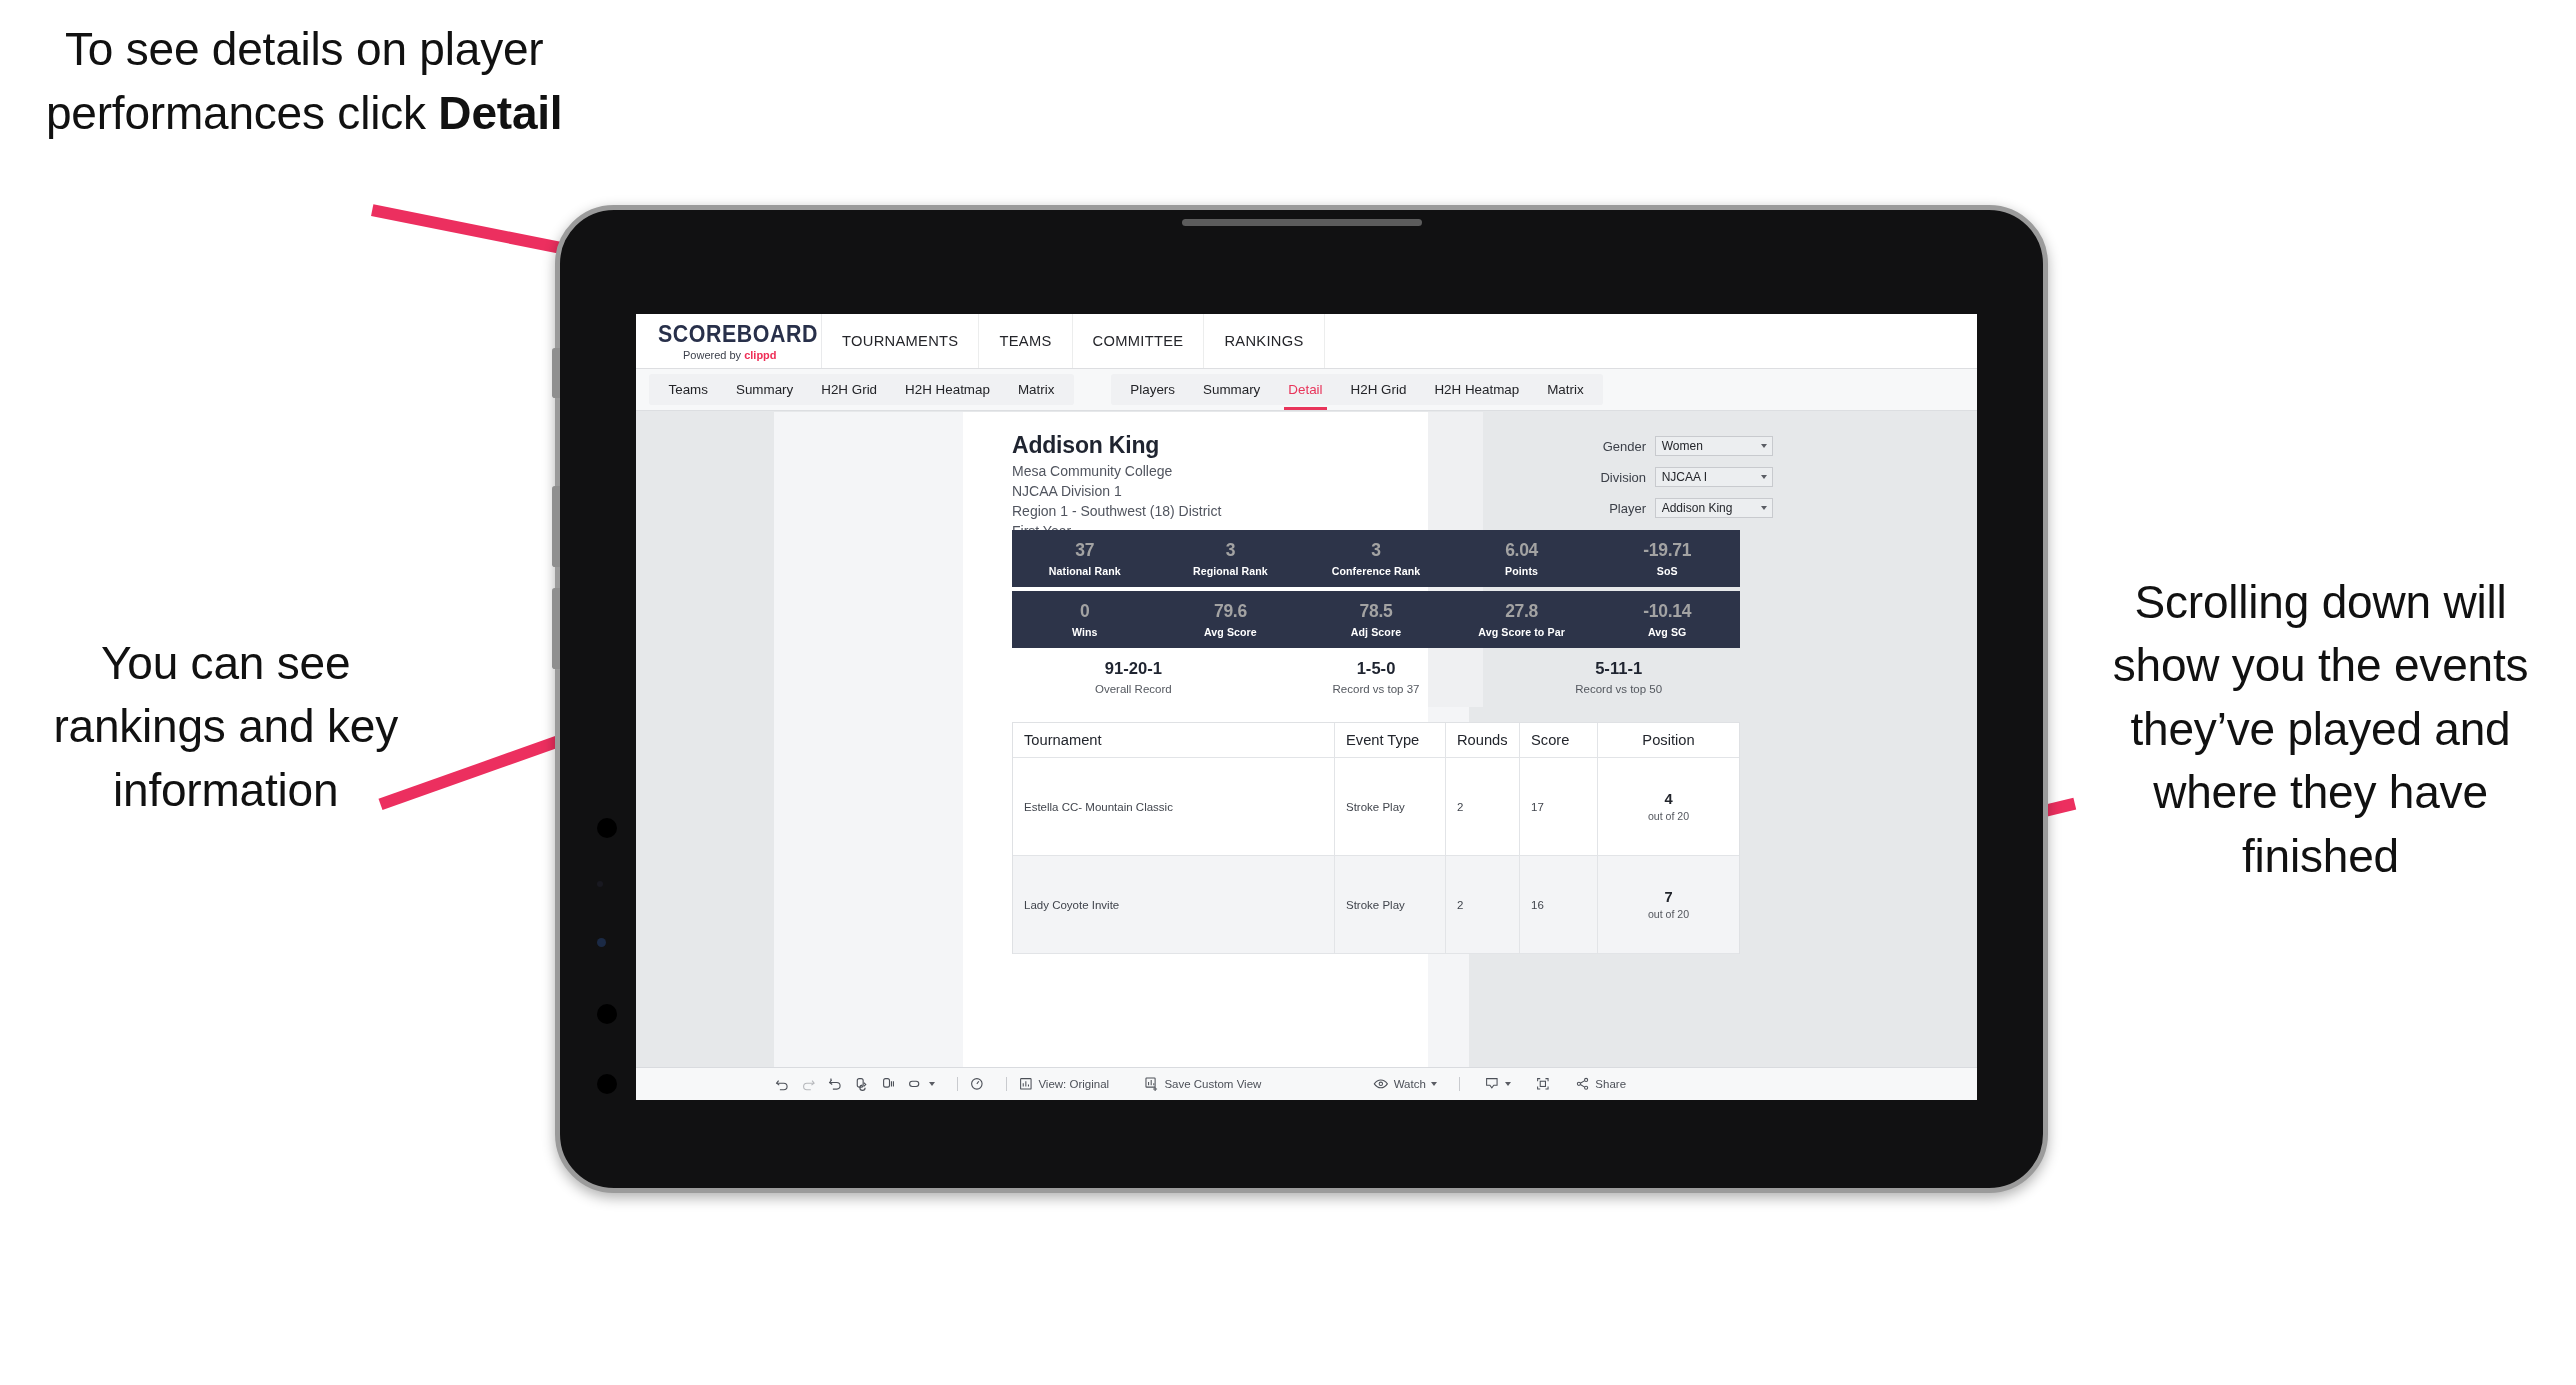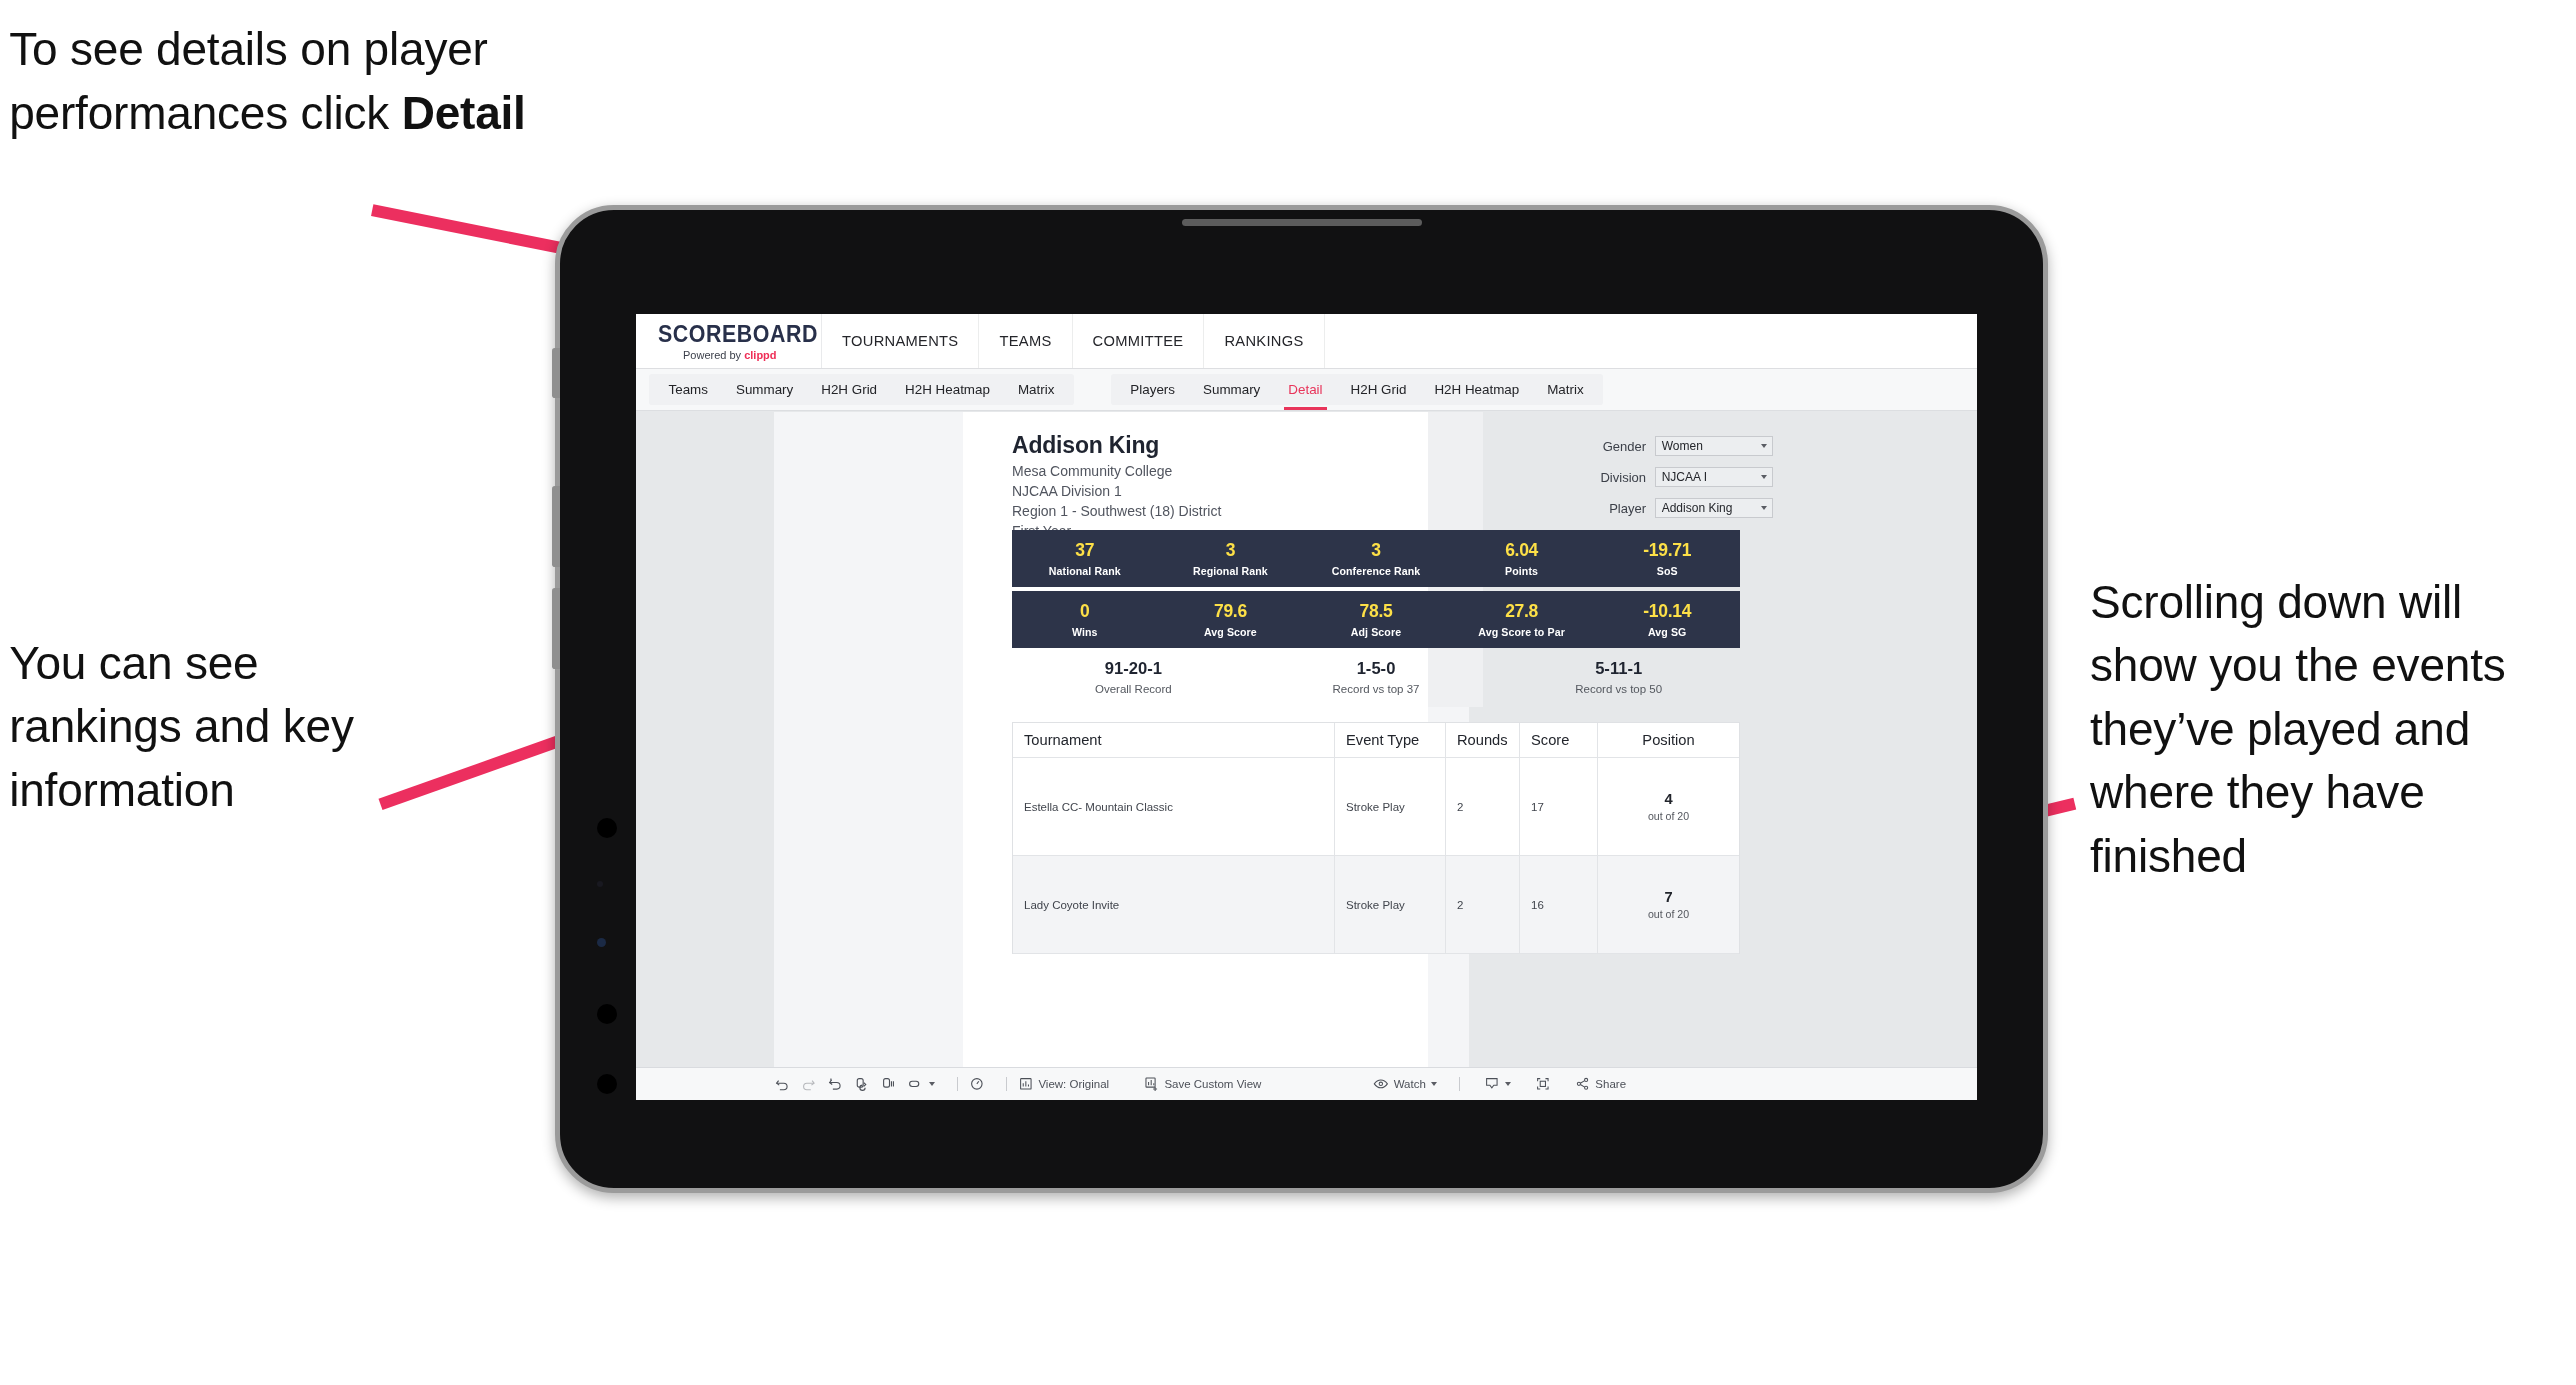--- a/index.html
+++ b/index.html
@@ -3,21 +3,21 @@
 <meta charset="utf-8">
 <style>
   html,body{margin:0;padding:0;}
   body{
     width:2576px;height:1386px;background:#ffffff;
     font-family:"Liberation Sans",sans-serif;
     position:relative;overflow:hidden;
   }
 
   
-  .annot{position:absolute;color:#111;font-size:46px;line-height:1.38;letter-spacing:-0.2px;}
+  .annot{position:absolute;color:#111;font-size:46px;line-height:1.38;letter-spacing:-0.2px;text-align:center;}
   #annot-top-left{left:9.2px;top:18.4px;width:590px;}
   #annot-mid-left{left:9.2px;top:632px;width:433px;}
   #annot-right{left:2090px;top:571px;width:461px;}
   .annot b{font-weight:bold;}
 
   
   .arrow-svg{position:absolute;left:0;top:0;width:2576px;height:1386px;pointer-events:none;}
 
   
   #tablet{
@@ -93,21 +93,21 @@
   .sel-val{font-size:12px;color:#24262b;}
   .caret{width:0;height:0;border-left:3.7px solid transparent;border-right:3.7px solid transparent;
      border-top:4.6px solid #5a5d64;}
 
   
   .statbar{position:absolute;left:376px;width:728px;height:57px;background:#2d3449;
      display:flex;}
   #statbar1{top:118px;}
   #statbar2{top:179px;}
   .statcell{flex:1;display:flex;flex-direction:column;align-items:center;justify-content:center;}
-  .statcell .v{color:#fde047;font-size:17.5px;font-weight:bold;letter-spacing:-0.3px;}
+  .statcell .v{color:#a3a3a3;font-size:17.5px;font-weight:bold;letter-spacing:-0.3px;}
   .statcell .k{color:#ffffff;font-size:10.6px;font-weight:bold;margin-top:3.7px;letter-spacing:0.1px;}
 
   
   #records{position:absolute;left:376px;top:247px;width:728px;display:flex;}
   .reccell{flex:1;display:flex;flex-direction:column;align-items:center;}
   .reccell .v{font-size:16.6px;font-weight:bold;color:#1f2430;}
   .reccell .k{font-size:11.5px;color:#54585f;margin-top:3.7px;}
 
   
   #ttable{position:absolute;left:376px;top:310px;width:728px;border:0.9px solid #dfe1e4;

